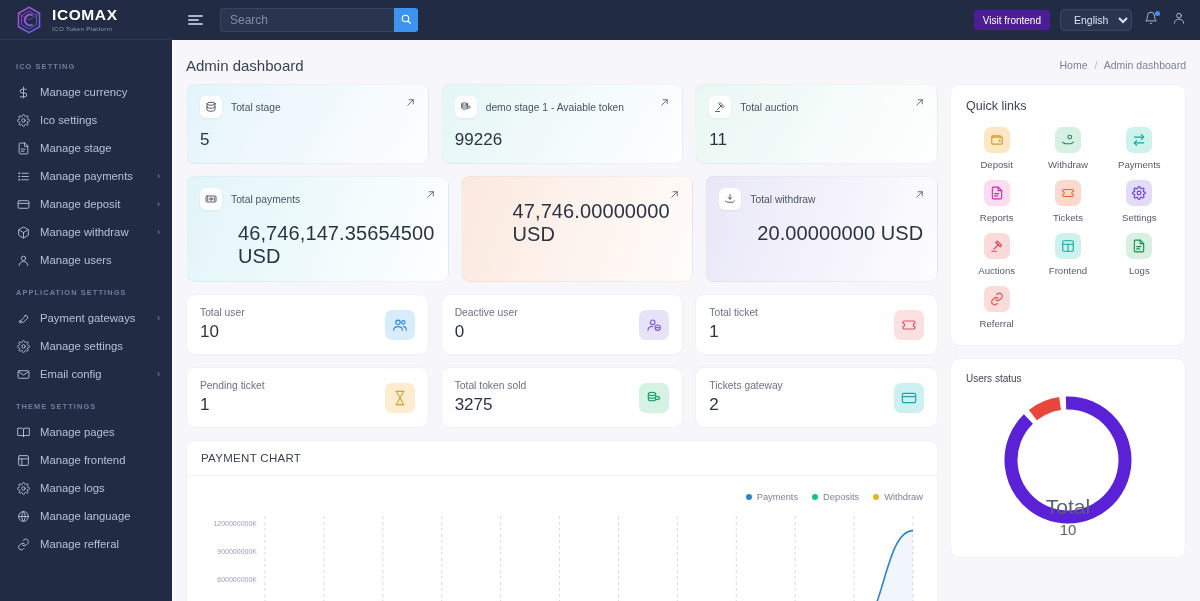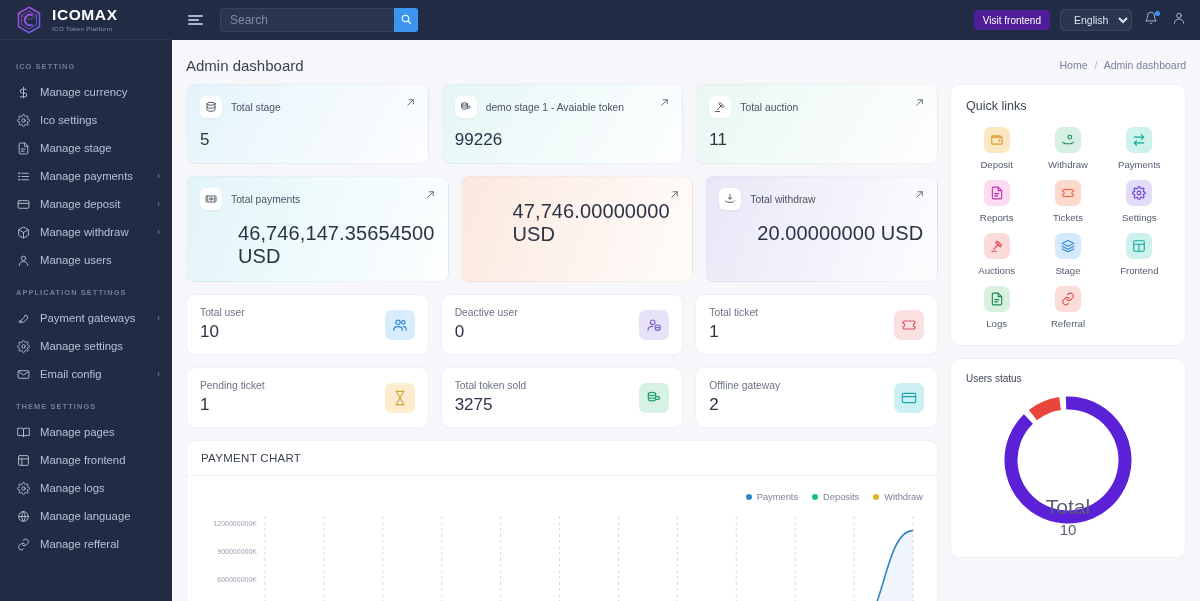--- a/index.html
+++ b/index.html
@@ -626,21 +626,21 @@
                   <svg viewBox="0 0 24 24" fill="none" stroke="#22a06b" stroke-width="1.7" stroke-linecap="round" stroke-linejoin="round">
                     <ellipse cx="9" cy="6" rx="5.5" ry="2.4"></ellipse>
                     <path d="M3.5 6v4c0 1.3 2.5 2.4 5.5 2.4s5.5-1.1 5.5-2.4V6"></path>
                     <path d="M3.5 10v4c0 1.3 2.5 2.4 5.5 2.4s5.5-1.1 5.5-2.4v-4"></path>
                     <path d="M16 9.5c2.6.3 4.5 1.3 4.5 2.5 0 1.4-2.5 2.5-5.5 2.5"></path>
                   </svg>
                 </div>
     </div>
               <div class="pcard">
       <div class="pcard-txt">
-        <div class="pcard-label">Offline gateway</div>
+        <div class="pcard-label">Tickets gateway</div>
         <div class="pcard-value">2</div>
       </div>
       <div class="pcard-ico" style="background:#cdf1f3">
                   <svg viewBox="0 0 24 24" fill="none" stroke="#19a5ad" stroke-width="1.7" stroke-linecap="round" stroke-linejoin="round">
                     <rect x="2" y="5" width="20" height="14" rx="2"></rect>
                     <line x1="2" y1="10" x2="22" y2="10"></line>
                   </svg>
                 </div>
     </div>
             </div>
@@ -755,30 +755,20 @@
      <span class="ql-ico" style="background:#fbdada">
                     <svg viewBox="0 0 24 24" fill="none" stroke="#d9444f" stroke-width="1.9" stroke-linecap="round" stroke-linejoin="round">
                       <path d="M3 21h8"></path>
                       <path d="M6.5 17.5 15 9"></path>
                       <path d="M12.5 3.5 20 11l-2.5 2.5L10 6z"></path>
                     </svg>
                   </span>
      <span class="ql-label">Auctions</span>
    </div>
                 <div class="ql-item">
-     <span class="ql-ico" style="background:#d7eafb">
-                    <svg viewBox="0 0 24 24" fill="none" stroke="#2f86d9" stroke-width="1.9" stroke-linecap="round" stroke-linejoin="round">
-                      <polygon points="12 2.5 22 7.5 12 12.5 2 7.5"></polygon>
-                      <polyline points="2 12.5 12 17.5 22 12.5"></polyline>
-                      <polyline points="2 17 12 22 22 17"></polyline>
-                    </svg>
-                  </span>
-     <span class="ql-label">Stage</span>
-   </div>
-                <div class="ql-item">
      <span class="ql-ico" style="background:#cdf2ee">
                     <svg viewBox="0 0 24 24" fill="none" stroke="#14a79a" stroke-width="1.9" stroke-linecap="round" stroke-linejoin="round">
                       <rect x="3" y="3" width="18" height="18" rx="2"></rect>
                       <line x1="3" y1="9" x2="21" y2="9"></line>
                       <line x1="12" y1="9" x2="12" y2="21"></line>
                     </svg>
                   </span>
      <span class="ql-label">Frontend</span>
    </div>
                 <div class="ql-item">

